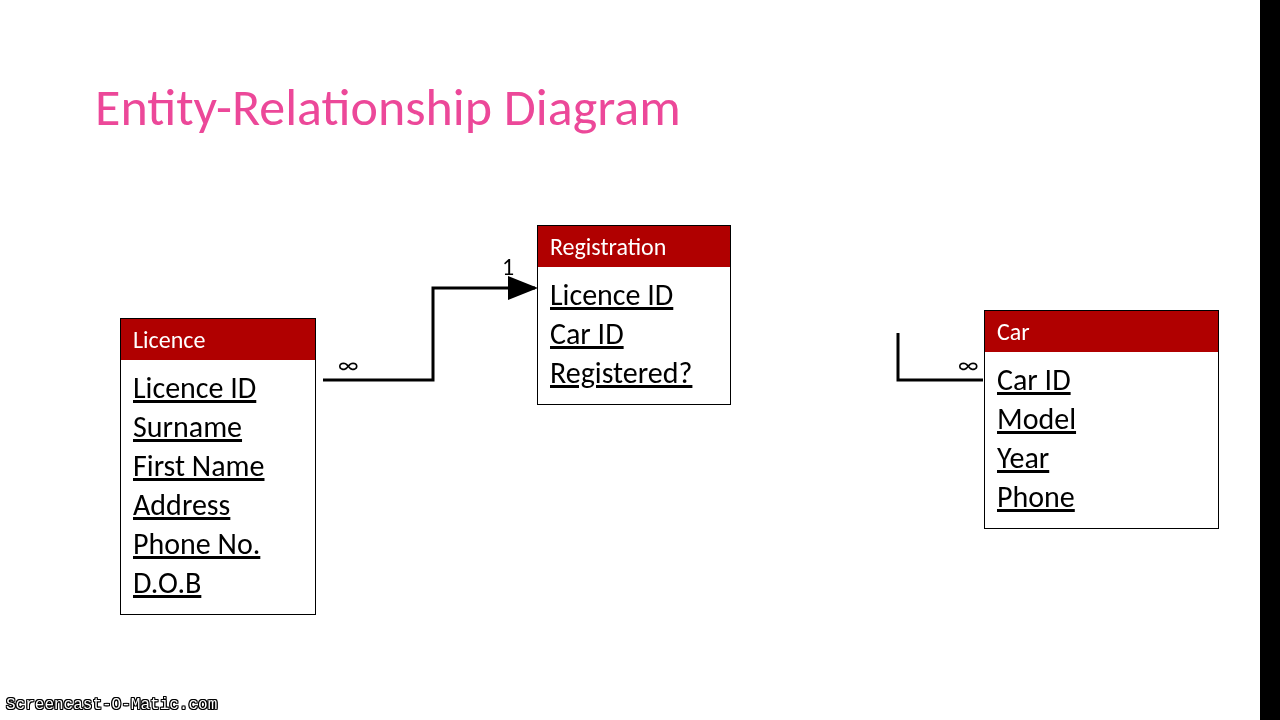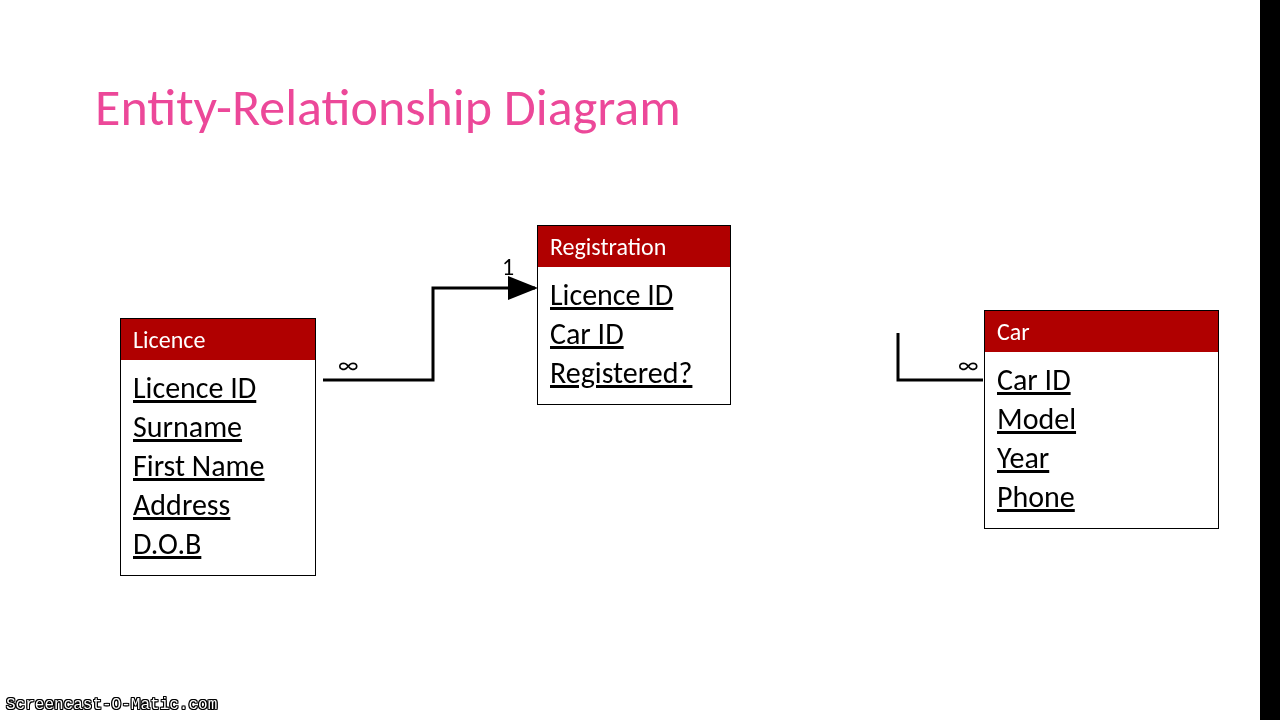--- a/index.html
+++ b/index.html
@@ -72,20 +72,21 @@
 
 <div class="title">Entity-Relationship Diagram</div>
 
 <div class="entity" style="left:88px; top:318px; width:196px;margin-left:32px;">
   <div class="entity-header">Licence</div>
   <div class="entity-body">
     <div class="entity-attr">Licence ID</div>
     <div class="entity-attr">Surname</div>
     <div class="entity-attr">First Name</div>
     <div class="entity-attr">Address</div>
+    <div class="entity-attr">Phone No.</div>
     <div class="entity-attr">D.O.B</div>
   </div>
 </div>
 
 <div class="entity" style="left:537px; top:225px; width:194px;">
   <div class="entity-header">Registration</div>
   <div class="entity-body">
     <div class="entity-attr">Licence ID</div>
     <div class="entity-attr">Car ID</div>
     <div class="entity-attr">Registered?</div>

